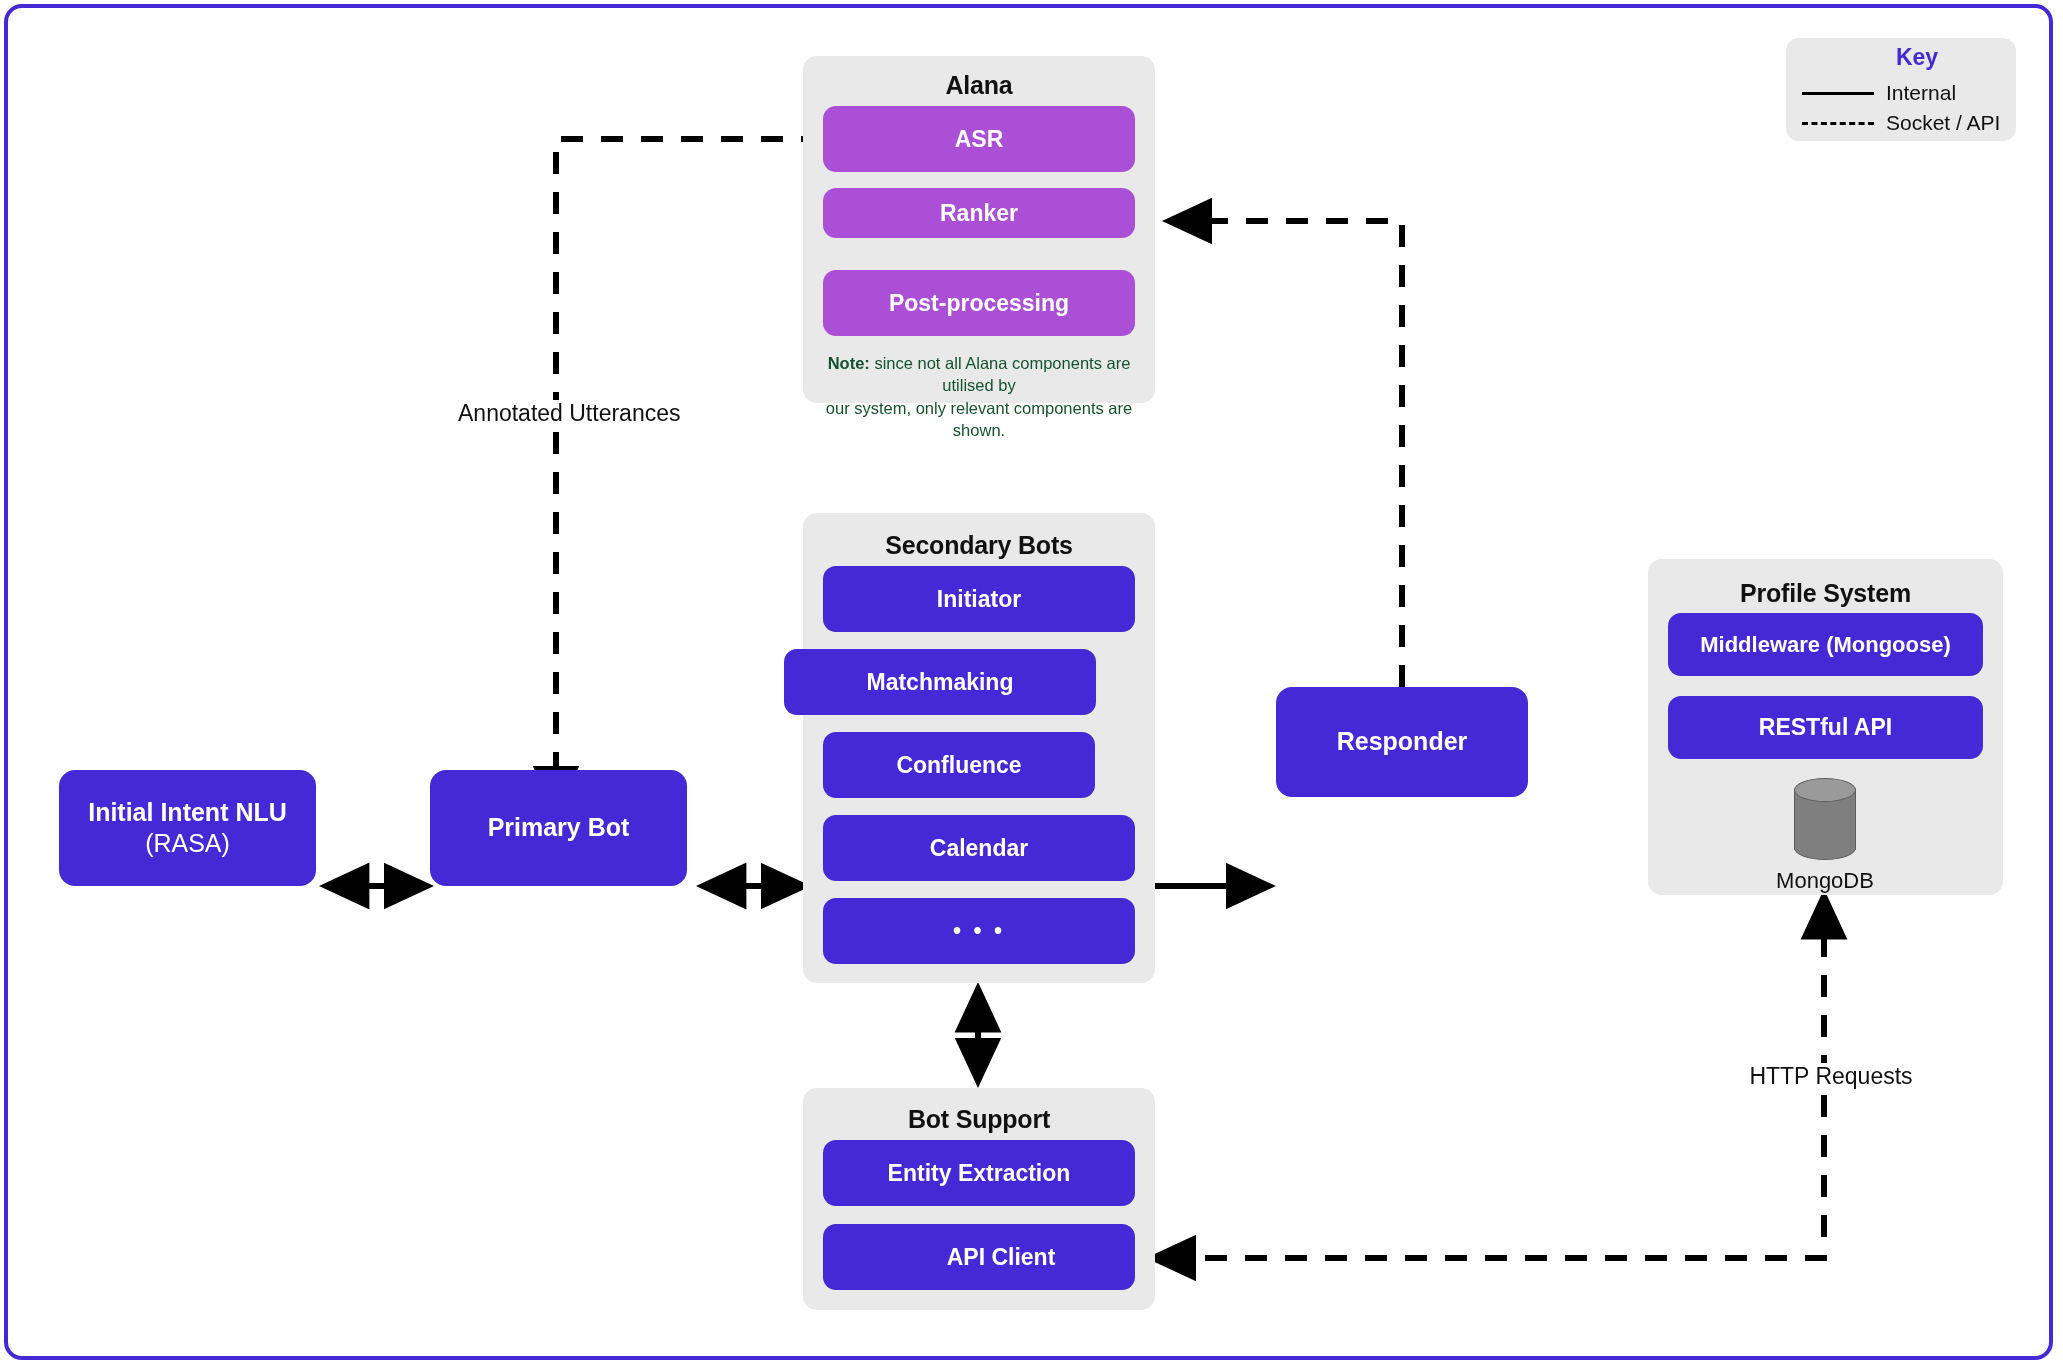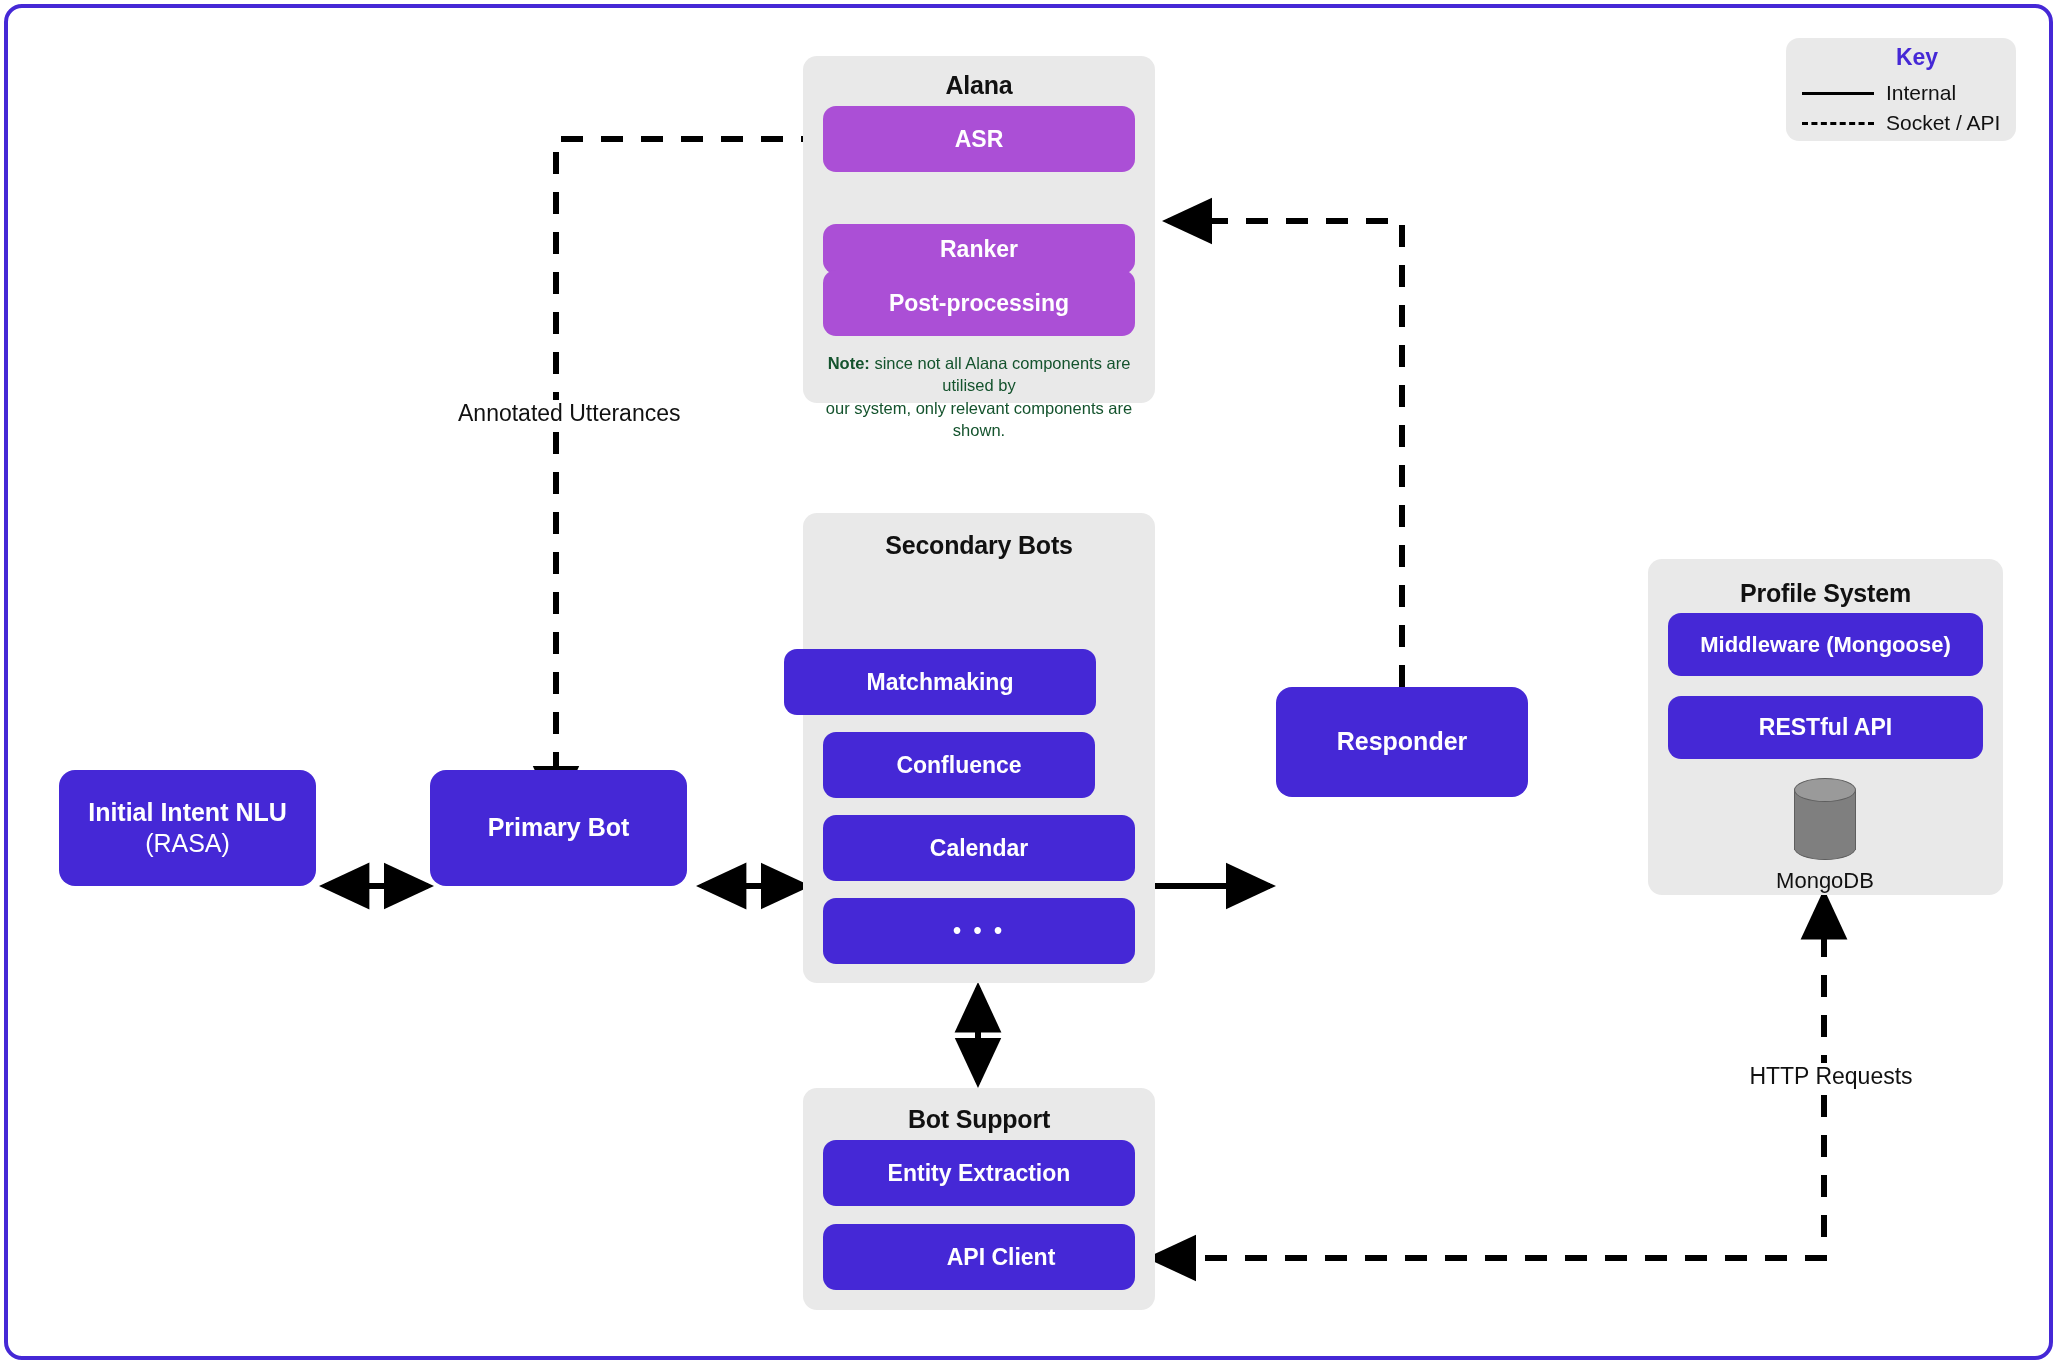--- a/index.html
+++ b/index.html
@@ -209,33 +209,36 @@
       <span class="key-text">Socket / API</span>
     </div>
   </div>
 
   <div class="panel" style="left:803px; top:56px; width:352px; height:347px;">
     <div class="panel-title" style="top:15px;">Alana</div>
   </div>
   <div class="node purple slim" style="left:823px; top:106px; width:312px; height:66px;">
     <span>ASR</span>
   </div>
-  <div class="node purple slim" style="left:823px; top:188px; width:312px; height:50px;margin-top:36px;">
+  <div class="node purple slim" style="left:823px; top:188px; width:312px; height:50px;">
     <span>Ranker</span>
   </div>
   <div class="node purple slim" style="left:823px; top:270px; width:312px; height:66px;">
     <span>Post-processing</span>
   </div>
   <div class="note" style="left:810px; top:352px; width:338px;">
     <span><b>Note:</b><span> since not all Alana components are utilised by</span></span><br>
     <span>our system, only relevant components are shown.</span>
   </div>
 
   <div class="panel" style="left:803px; top:513px; width:352px; height:470px;">
     <div class="panel-title" style="top:18px;">Secondary Bots</div>
+  </div>
+  <div class="node blue slim" style="left:823px; top:566px; width:312px; height:66px;">
+    <span>Initiator</span>
   </div>
   <div class="node blue slim" style="left:784px; top:649px; width:312px; height:66px;">
     <span>Matchmaking</span>
   </div>
   <div class="node blue slim" style="left:823px; top:732px; width:272px; height:66px;">
     <span>Confluence</span>
   </div>
   <div class="node blue slim" style="left:823px; top:815px; width:312px; height:66px;">
     <span>Calendar</span>
   </div>

